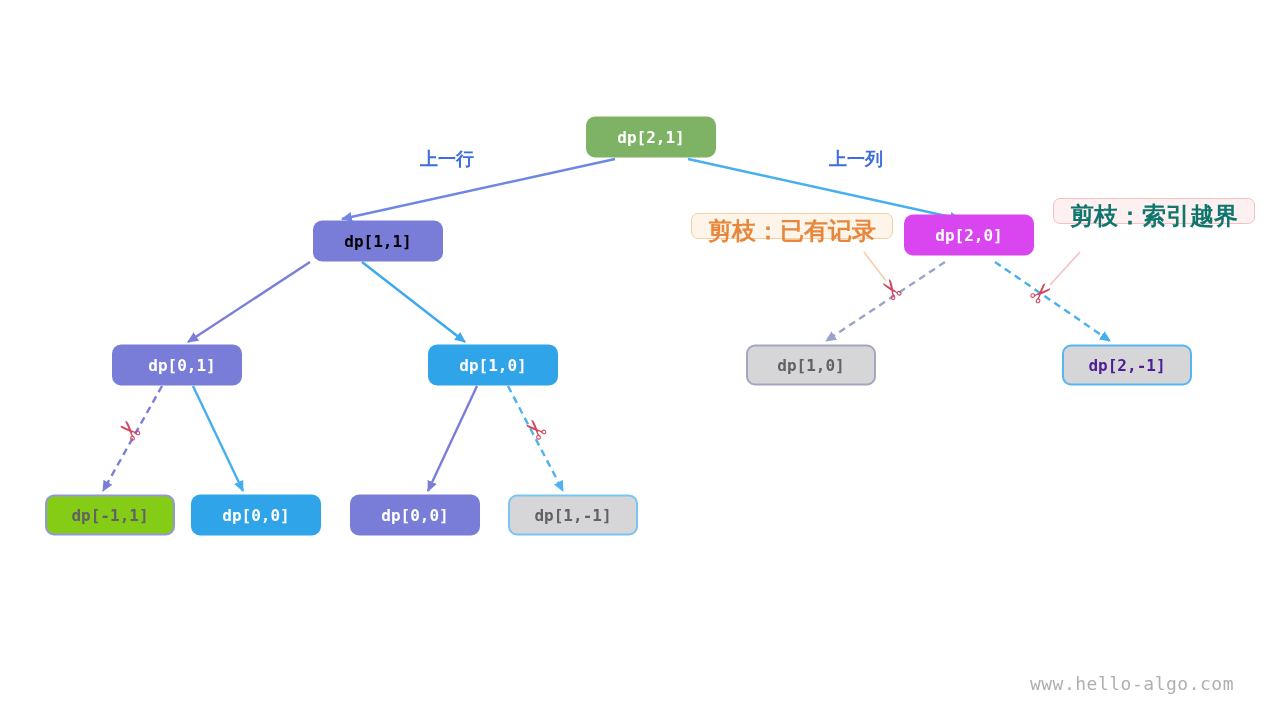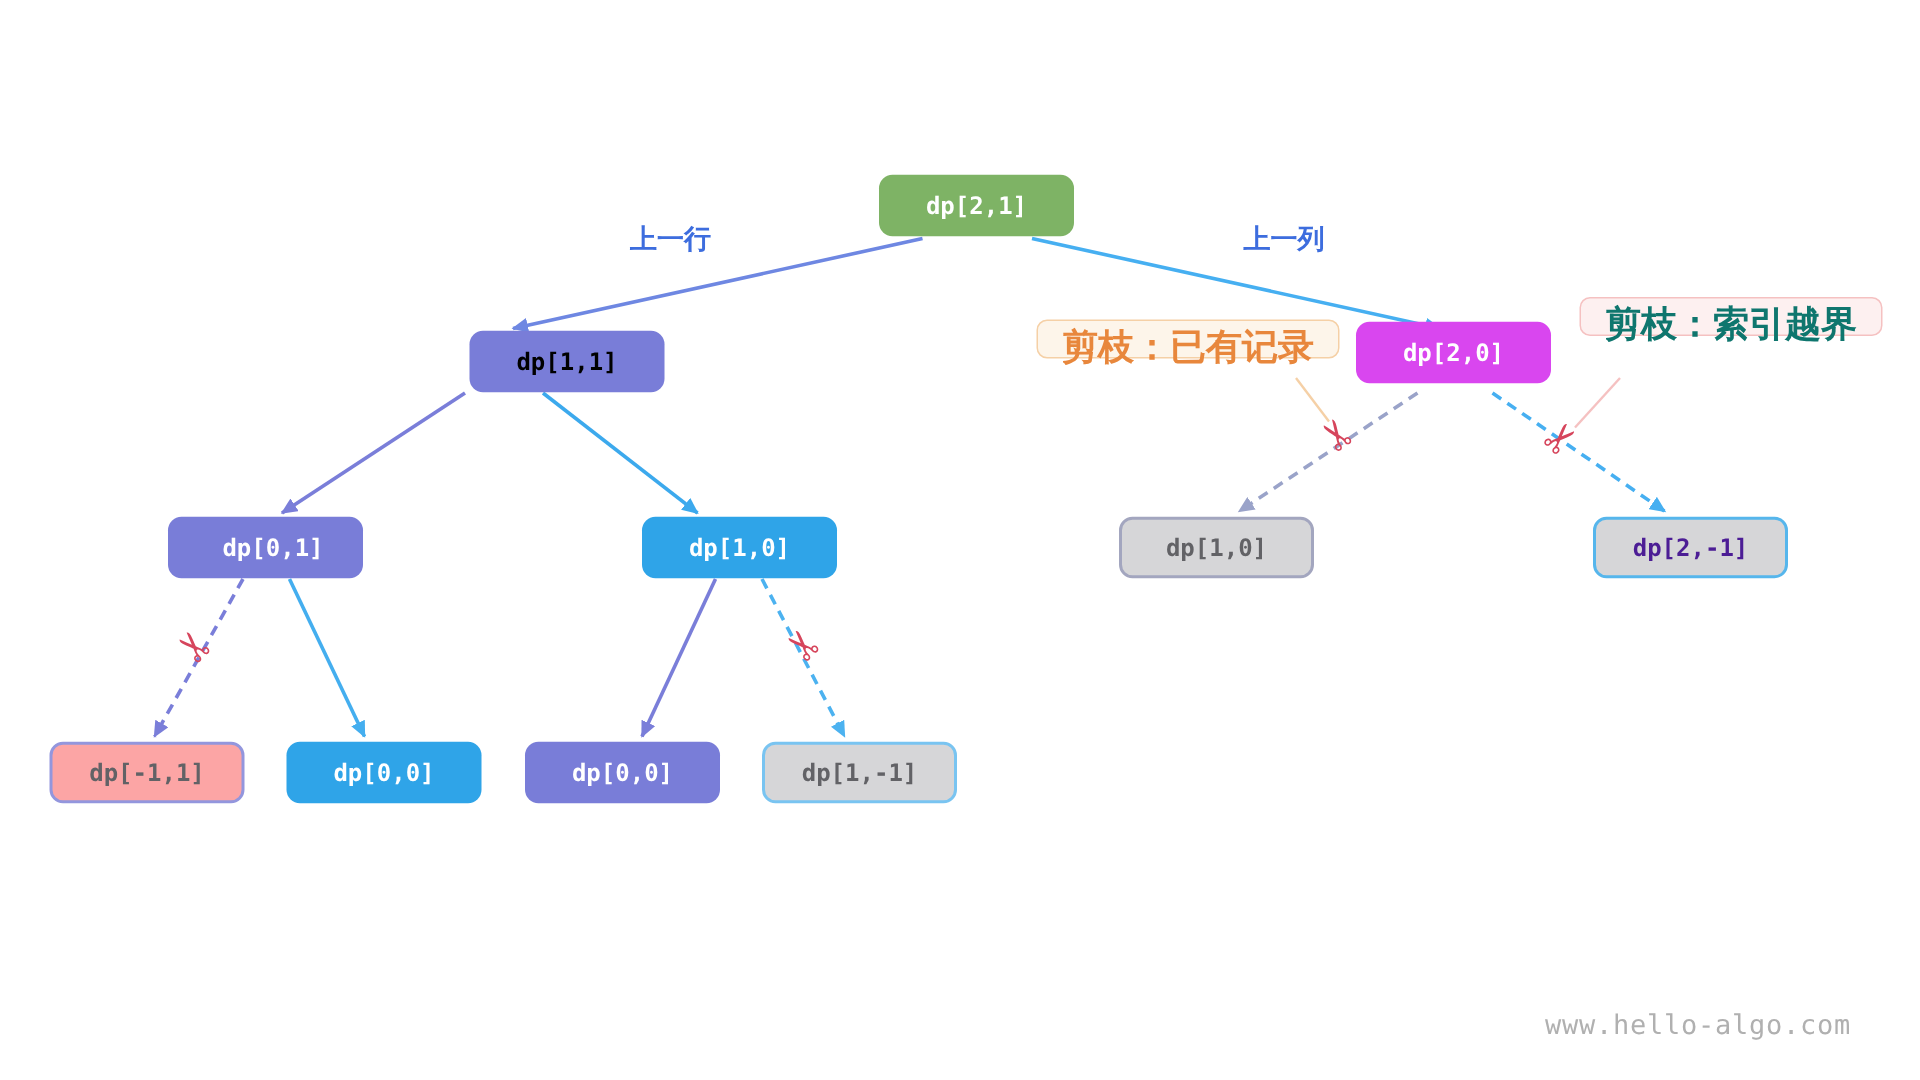--- a/index.html
+++ b/index.html
@@ -104,21 +104,21 @@
       <div class="edge-label" style="left: 856px; top: 159px; color: rgb(61, 109, 222);">上一列</div>
     </div>
   <div class="layer" id="nodes-layer">
       <div class="node" style="left: 651px; top: 137px; background: rgb(126, 179, 101); color: rgb(255, 255, 255);">dp[2,1]</div>
       <div class="node" style="left: 335px; top: 241px; background: rgb(121, 125, 216); color: #000000; margin-left: 43px;">dp[1,1]</div>
       <div class="node" style="left: 969px; top: 235px; background: #d946ef; color: rgb(255, 255, 255);">dp[2,0]</div>
       <div class="node" style="left: 177px; top: 365px; background: rgb(121, 125, 216); color: rgb(255, 255, 255); padding-left: 20px;">dp[0,1]</div>
       <div class="node" style="left: 493px; top: 365px; background: rgb(47, 164, 232); color: rgb(255, 255, 255);">dp[1,0]</div>
       <div class="node" style="left: 811px; top: 365px; background: rgb(214, 214, 216); color: rgb(98, 98, 102); border: 2.5px solid rgb(163, 166, 191);">dp[1,0]</div>
       <div class="node" style="left: 1127px; top: 365px; background: rgb(214, 214, 216); color: #4c1d95; border: 2.5px solid rgb(86, 182, 236);">dp[2,-1]</div>
-      <div class="node" style="left: 98px; top: 515px; background: #fca5a5; color: rgb(98, 98, 102); border: 2.5px solid rgb(147, 150, 221);">dp[-1,1]</div>
+      <div class="node" style="left: 110px; top: 515px; background: #84cc16; color: rgb(98, 98, 102); border: 2.5px solid rgb(147, 150, 221);">dp[-1,1]</div>
       <div class="node" style="left: 256px; top: 515px; background: rgb(47, 164, 232); color: rgb(255, 255, 255);">dp[0,0]</div>
       <div class="node" style="left: 415px; top: 515px; background: rgb(121, 125, 216); color: rgb(255, 255, 255);">dp[0,0]</div>
       <div class="node" style="left: 573px; top: 515px; background: rgb(214, 214, 216); color: rgb(98, 98, 102); border: 2.5px solid rgb(121, 196, 241);">dp[1,-1]</div>
     </div>
   <div class="layer" id="callouts-layer">
       <div class="callout" style="left: 691px; top: 213px; color: rgb(232, 135, 60); background: rgb(253, 245, 234); border-color: rgb(245, 208, 166);">剪枝：已有记录</div>
       <div class="callout" style="left: 1053px; top: 198px; color: #0f766e; background: rgb(253, 240, 240); border-color: rgb(245, 193, 193);">剪枝：索引越界</div>
     </div>
   <div class="layer" id="scissors-layer">
       <span class="scissors" style="left: 130px; top: 430px; transform: translate(-50%, -50%) rotate(-135deg);">✂</span>

